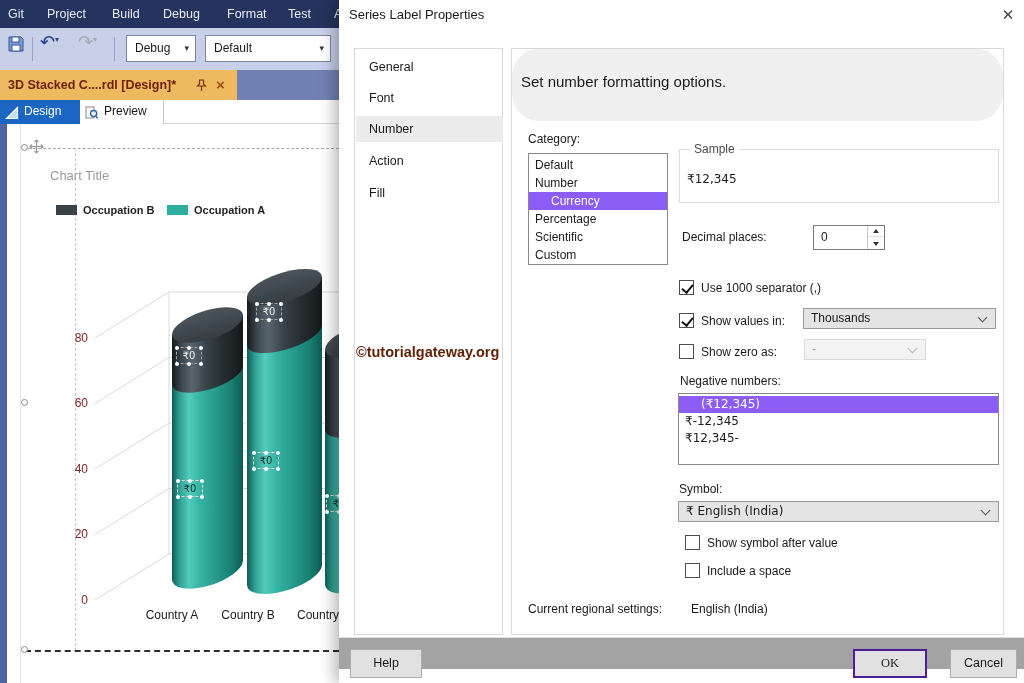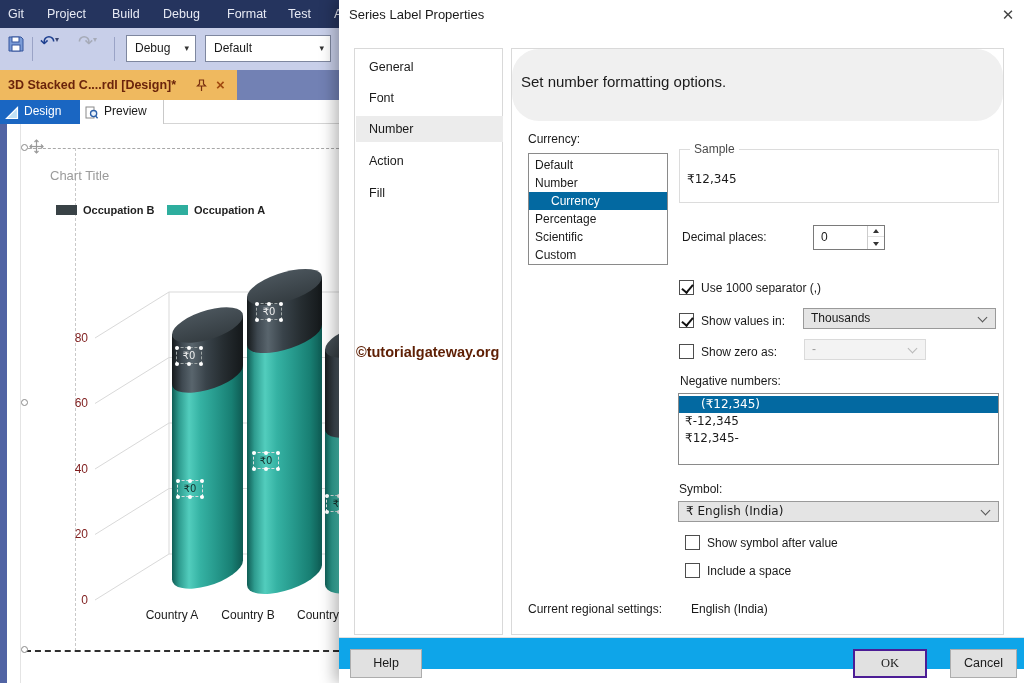--- a/index.html
+++ b/index.html
@@ -64,21 +64,21 @@
   .nav-item.sel { background:#ECECEC; }
   .watermark { position:absolute; left:17px; top:344px; font-size:14.5px; font-weight:bold; color:#5E1F04; }
 
   .panel { position:absolute; left:172px; top:48px; width:493px; height:587px; background:#fff; border:1px solid #D9D9D9; }
   .panel-header { position:absolute; left:0; top:0; width:491px; height:72px; background:#F0F0F0;border-radius:27px; }
   .panel-header span { position:absolute; left:9px; top:24px; font-size:15px; color:#1a1a1a; }
   .flabel { position:absolute; font-size:12px; color:#1a1a1a; }
 
   .listbox { position:absolute; background:#fff; border:1px solid #8A8A8A; padding-top:2px; }
   .lb-row { height:18px; line-height:18px; padding-left:6px; font-size:12px; }
-  .lb-row.sel { background:#0369a1; color:#fff;padding-left:22px; }
+  .lb-row.sel { background:#8b5cf6; color:#fff;padding-left:22px; }
   .neg .lb-row { height:17px; line-height:17px; }
 
   .fieldset { position:absolute; left:167px; top:100px; width:320px; height:54px; border:1px solid #DCDCDC; }
   .fieldset .legend { position:absolute; left:10px; top:-8px; background:#fff; padding:0 4px; font-size:12px; color:#4A4A4A; }
   .fieldset .value { position:absolute; left:7px; top:22px; font-size:12px; }
 
   .spinner { position:absolute; left:301px; top:176px; width:72px; height:25px; border:1px solid #7A7A7A; background:#fff; }
   .spinner .val { position:absolute; left:7px; top:0; line-height:23px; font-size:12px; }
   .spinner .btns { position:absolute; right:0; top:0; width:17px; height:23px; border-left:1px solid #CCC; }
   .spin-up, .spin-dn { position:absolute; left:0; width:16px; height:11px; }
@@ -88,21 +88,21 @@
   .spin-dn::after { content:""; position:absolute; left:5px; top:4px; border:3px solid transparent; border-top:4px solid #333; border-bottom:none; }
 
   .cb { position:absolute; width:15px; height:15px; border:1px solid #4D4D4D; background:#fff; }
   .cb.checked::after { content:""; position:absolute; left:4px; top:1px; width:5px; height:9px; border-right:2px solid #111; border-bottom:2px solid #111; transform:rotate(40deg); }
 
   .dd { position:absolute; height:21px; background:#E4E4E4; border:1px solid #9A9A9A; font-size:12px; line-height:19px; padding-left:7px; color:#1a1a1a; }
   .dd .chev { position:absolute; right:9px; top:5px; width:7px; height:7px; border-right:1.5px solid #555; border-bottom:1.5px solid #555; transform:rotate(45deg); }
   .dd.disabled { background:#F3F3F3; border-color:#DADADA; color:#9A9A9A; }
   .dd.disabled .chev { border-color:#B8B8B8; }
 
-  .footer { position:absolute; left:0; top:637px; width:685px; height:32px; background:#0ea5e9; border-top:1px solid #E0E0E0; }
+  .footer { position:absolute; left:0; top:637px; width:685px; height:32px; background:#a3a3a3; border-top:1px solid #E0E0E0; }
   .btn { position:absolute; top:11px; height:29px; background:#E1E1E1; border:1px solid #ADADAD; text-align:center; font-size:12.5px; color:#1a1a1a; line-height:27px; }
   .btn.default { border:2px solid #4c1d95; line-height:25px;font-family:Liberation Serif, serif; }
 </style>
 </head>
 <body>
 
 <div class="screen">
 
   <div class="menubar">
     <span class="menu-item" style="left:8px">Git</span>
@@ -285,21 +285,21 @@
       <div class="nav-item" style="top:131px">Fill</div>
       <div class="nav-item" style="top:99px">Action</div>
     </div>
     <div class="watermark">©tutorialgateway.org</div>
 
     <div class="panel">
       <div class="panel-header">
         <span>Set number formatting options.</span>
       </div>
 
-      <span class="flabel" style="left:16px;top:83px">Currency:</span>
+      <span class="flabel" style="left:16px;top:83px">Category:</span>
       <div class="listbox" style="left:16px;top:104px;width:140px;height:112px">
         <div class="lb-row">Default</div>
         <div class="lb-row">Number</div>
         <div class="lb-row sel">Currency</div>
         <div class="lb-row">Percentage</div>
         <div class="lb-row">Scientific</div>
         <div class="lb-row">Custom</div>
       </div>
 
       <div class="fieldset">

